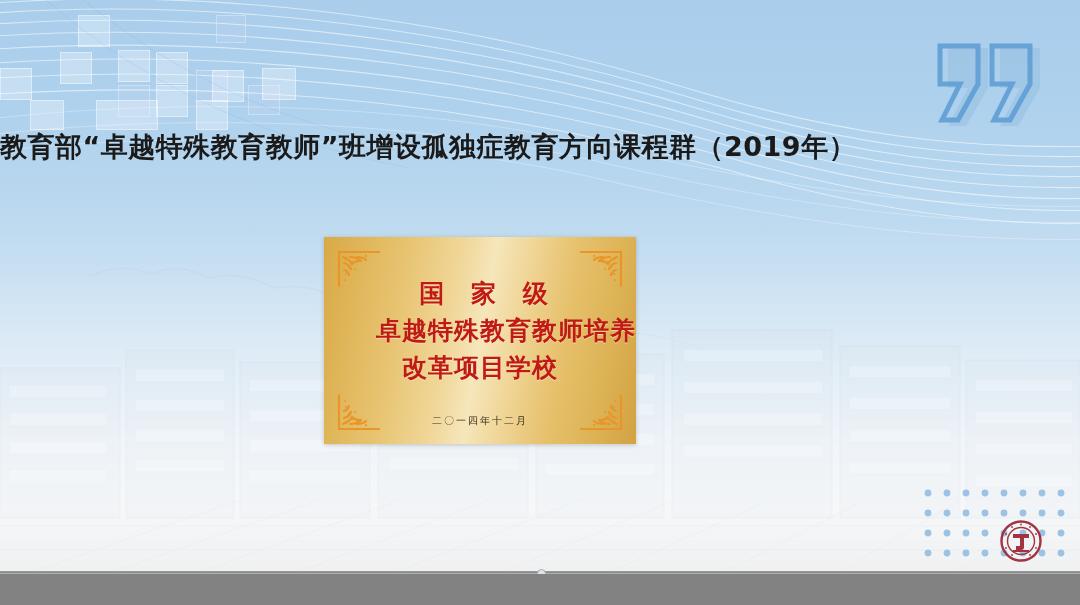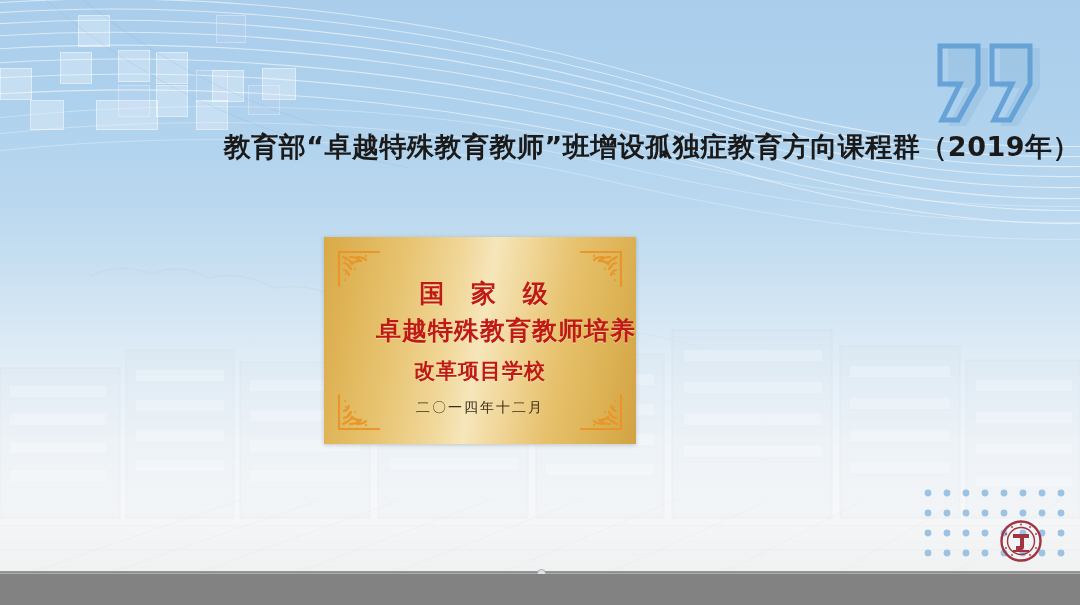--- a/index.html
+++ b/index.html
@@ -66,21 +66,21 @@
     width: 160px;
     height: 86px;
   }
 
   
   .title {
     position: absolute;
     top: 129px;
     left: 0;
     width: 1080px;
-    text-align: right;
+    text-align: left;
     font-size: 27px;
     font-weight: bold;
     color: #1a1a1a;
     letter-spacing: 0.5px;
     white-space: nowrap;
     font-family: "DejaVu Sans", "Liberation Sans", sans-serif;
   }
 
   
   .plaque {
@@ -115,24 +115,24 @@
     text-align: center;
   }
   .p-line {
     color: #c01a16;
     font-family: "DejaVu Serif", "Liberation Serif", serif;
     font-weight: bold;
     text-shadow: 0 1px 0 rgba(255,240,200,0.55);
   }
   .p-l1 { font-size: 25px; letter-spacing: 9px; padding-left: 16px; line-height: 1.35; }
   .p-l2 { font-size: 25px; letter-spacing: 1px; line-height: 1.35; margin-top: 3px; text-align: right; }
-  .p-l3 { font-size: 21px; letter-spacing: 1px; line-height: 1.35; margin-top: 9px; }
+  .p-l3 { font-size: 25px; letter-spacing: 1px; line-height: 1.35; margin-top: 3px; }
   .p-date {
-    margin-top: 14px;
-    font-size: 14px;
+    margin-top: 30px;
+    font-size: 10px;
     letter-spacing: 2px;
     color: #3a2d18;
     font-family: "DejaVu Serif", "Liberation Serif", serif;
   }
 
   
   .footer-rule {
     position: absolute;
     left: 0; right: 0;
     bottom: 31px;

